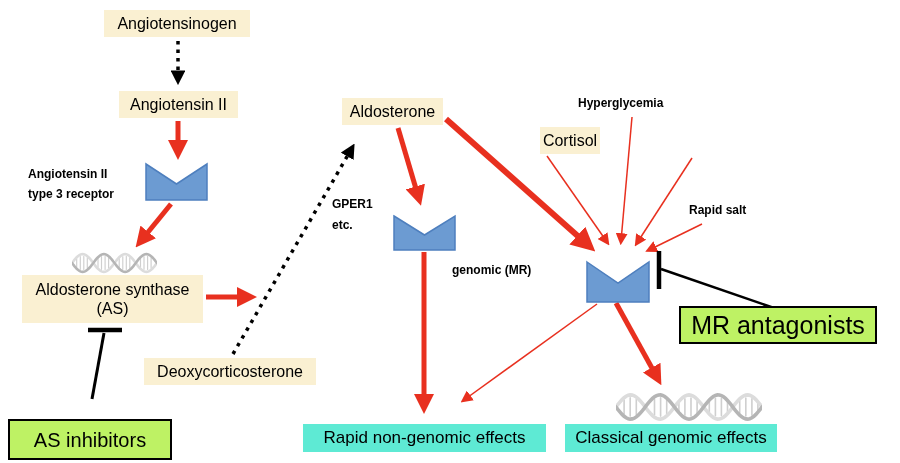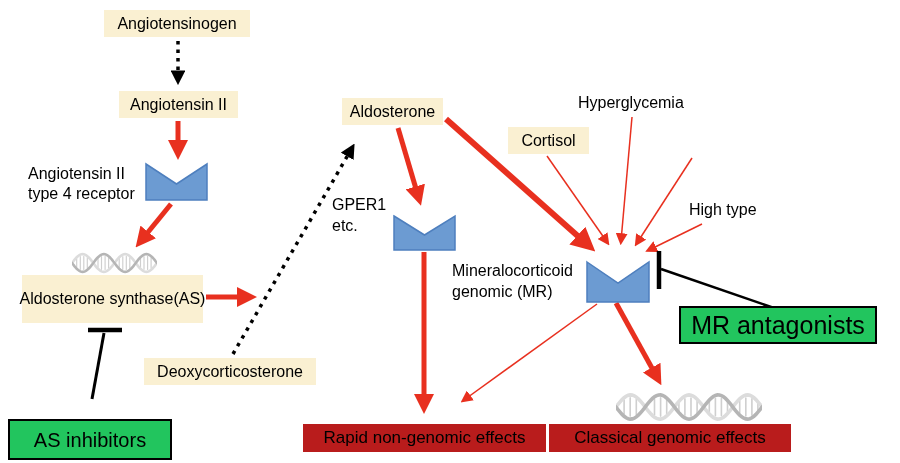--- a/index.html
+++ b/index.html
@@ -6,25 +6,25 @@
   #canvas{
     position:relative;width:900px;height:463px;background:#fff;overflow:hidden;
     font-family:"Liberation Sans","DejaVu Sans",sans-serif;color:#000;
   }
   .abs{position:absolute;}
   .node{
     position:absolute;display:flex;align-items:center;justify-content:center;
     text-align:center;font-size:16px;line-height:1.2;white-space:nowrap;
   }
   .cream{background:#FAF0D2;}
-  .pink{background:#b91c1c;font-size:17px;}
-  .outlined{background:#22c55e;border:2px solid #000;}
+  .pink{background:#5eead4;font-size:17px;}
+  .outlined{background:#bef264;border:2px solid #000;}
   .big{font-size:20px;margin-top:20px;}
   .big2{font-size:25px;}
-  .plain{position:absolute;font-size:16px;line-height:20px;white-space:nowrap;}
+  .plain{position:absolute;font-size:12px;line-height:20px;white-space:nowrap;font-weight:bold;}
   .plain div{white-space:nowrap;}
   svg.overlay{position:absolute;left:0;top:0;width:900px;height:463px;}
 </style>
 </head>
 <body>
 
 <div id="canvas">
 
   <svg class="overlay">
     <defs>
@@ -76,56 +76,55 @@
       <path d="M0.0,15.0L2.0,12.4L4.1,9.9L6.1,7.6L8.1,5.7L10.1,4.2L12.2,3.3L14.2,2.9L16.2,3.1L18.3,3.8L20.3,5.1L22.3,6.8L24.3,8.9L26.4,11.4L28.4,13.9L30.4,16.6L32.4,19.1L34.5,21.5L36.5,23.6L38.5,25.2L40.6,26.4L42.6,27.0L44.6,27.1L46.6,26.6L48.7,25.5L50.7,23.9L52.7,22.0L54.8,19.6L56.8,17.1L58.8,14.5L60.8,11.9L62.9,9.4L64.9,7.2L66.9,5.4L68.9,4.0L71.0,3.2L73.0,2.9L75.0,3.2L77.1,4.0L79.1,5.4L81.1,7.2L83.1,9.4L85.2,11.9L87.2,14.5L89.2,17.1L91.3,19.6L93.3,22.0L95.3,23.9L97.3,25.5L99.4,26.6L101.4,27.1L103.4,27.0L105.4,26.4L107.5,25.2L109.5,23.6L111.5,21.5L113.6,19.1L115.6,16.6L117.6,13.9L119.6,11.4L121.7,8.9L123.7,6.8L125.7,5.1L127.8,3.8L129.8,3.1L131.8,2.9L133.8,3.3L135.9,4.2L137.9,5.7L139.9,7.6L141.9,9.9L144.0,12.4L146.0,15.0" fill="none" stroke="#DCDCDC" stroke-width="3.6" stroke-linecap="round"></path>
       <path d="M0.0,15.0L2.0,17.6L4.1,20.1L6.1,22.4L8.1,24.3L10.1,25.8L12.2,26.7L14.2,27.1L16.2,26.9L18.3,26.2L20.3,24.9L22.3,23.2L24.3,21.1L26.4,18.6L28.4,16.1L30.4,13.4L32.4,10.9L34.5,8.5L36.5,6.4L38.5,4.8L40.6,3.6L42.6,3.0L44.6,2.9L46.6,3.4L48.7,4.5L50.7,6.1L52.7,8.0L54.8,10.4L56.8,12.9L58.8,15.5L60.8,18.1L62.9,20.6L64.9,22.8L66.9,24.6L68.9,26.0L71.0,26.8L73.0,27.1L75.0,26.8L77.1,26.0L79.1,24.6L81.1,22.8L83.1,20.6L85.2,18.1L87.2,15.5L89.2,12.9L91.3,10.4L93.3,8.0L95.3,6.1L97.3,4.5L99.4,3.4L101.4,2.9L103.4,3.0L105.4,3.6L107.5,4.8L109.5,6.4L111.5,8.5L113.6,10.9L115.6,13.4L117.6,16.1L119.6,18.6L121.7,21.1L123.7,23.2L125.7,24.9L127.8,26.2L129.8,26.9L131.8,27.1L133.8,26.7L135.9,25.8L137.9,24.3L139.9,22.4L141.9,20.1L144.0,17.6L146.0,15.0" fill="none" stroke="#B5B5B5" stroke-width="3.6" stroke-linecap="round"></path>
     </svg>
 
   <div class="node cream" style="left:104px;top:10px;width:146px;height:27px">
     <span>Angiotensinogen</span>
   </div>
   <div class="node cream" style="left:119px;top:91px;width:119px;height:27px">
     <span>Angiotensin II</span>
   </div>
-  <div class="node cream" style="left:22px;top:275px;width:181px;height:48px;flex-direction:row">
+  <div class="node cream" style="left:22px;top:275px;width:181px;height:48px;flex-direction:column">
     <div>Aldosterone synthase</div>
     <div>(AS)</div>
   </div>
   <div class="node cream" style="left:144px;top:358px;width:172px;height:27px">
     <span>Deoxycorticosterone</span>
   </div>
   <div class="node cream" style="left:342px;top:98px;width:101px;height:27px">
     <span>Aldosterone</span>
   </div>
-  <div class="node cream" style="left:508px;top:127px;width:81px;height:27px">
+  <div class="node cream" style="left:540px;top:127px;width:60px;height:27px">
     <span>Cortisol</span>
   </div>
 
   <div class="plain" style="left:28px;top:164px">
     <div>Angiotensin II</div>
-    <div>type 4 receptor</div>
+    <div>type 3 receptor</div>
   </div>
   <div class="plain" style="left:332px;top:194px;line-height:21px">
     <div>GPER1</div>
     <div>etc.</div>
   </div>
   <div class="plain" style="left:452px;top:260px;line-height:21px">
-    <div>Mineralocorticoid</div>
     <div>genomic (MR)</div>
   </div>
   <div class="plain" style="left:578px;top:93px">Hyperglycemia</div>
-  <div class="plain" style="left:689px;top:200px">High type</div>
+  <div class="plain" style="left:689px;top:200px">Rapid salt</div>
 
   <div class="node outlined big" style="left:8px;top:399px;width:160px;height:37px">
     <span>AS inhibitors</span>
   </div>
   <div class="node outlined big2" style="left:679px;top:306px;width:194px;height:34px">
     <span>MR antagonists</span>
   </div>
 
   <div class="node pink" style="left:303px;top:424px;width:243px;height:28px">
     <span>Rapid non-genomic effects</span>
   </div>
-  <div class="node pink" style="left:549px;top:424px;width:242px;height:28px">
+  <div class="node pink" style="left:565px;top:424px;width:212px;height:28px">
     <span>Classical genomic effects</span>
   </div>
 
 </div>
 
 </body></html>

